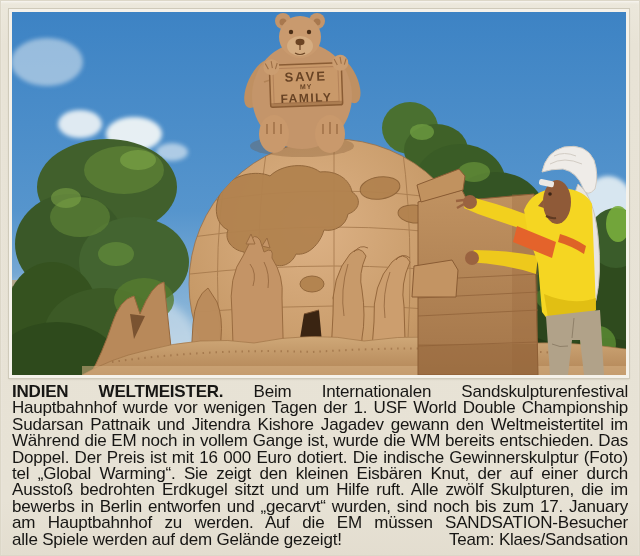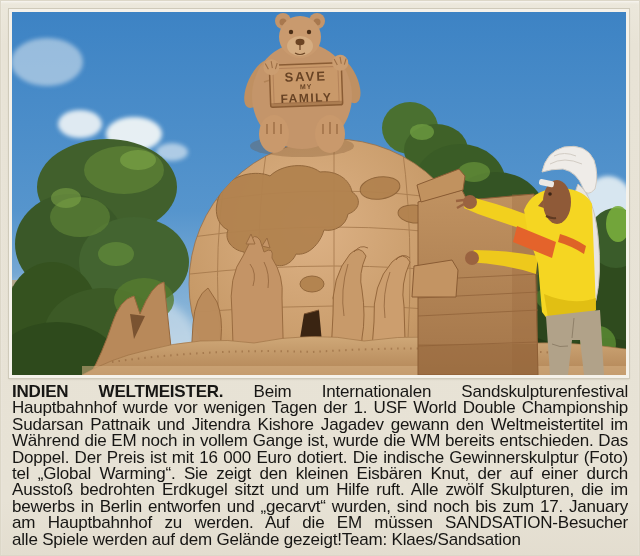--- a/index.html
+++ b/index.html
@@ -28,21 +28,21 @@
     line-height:16.4px;
   }
   .cap-line{
     text-align:justify;
     text-align-last:justify;
     white-space:normal;
     height:16.4px;overflow:hidden;
   }
   .cap-line .lead{font-weight:700;}
   .cap-last{
-    display:flex;
+    display:flex;justify-content:space-between;
     height:16.4px;overflow:hidden;
   }
   .sign-text{
     font-family:"Liberation Sans","DejaVu Sans",sans-serif;
     font-weight:700;fill:#5e3a1d;opacity:.9;
   }
 </style>
 </head>
 <body>
 

